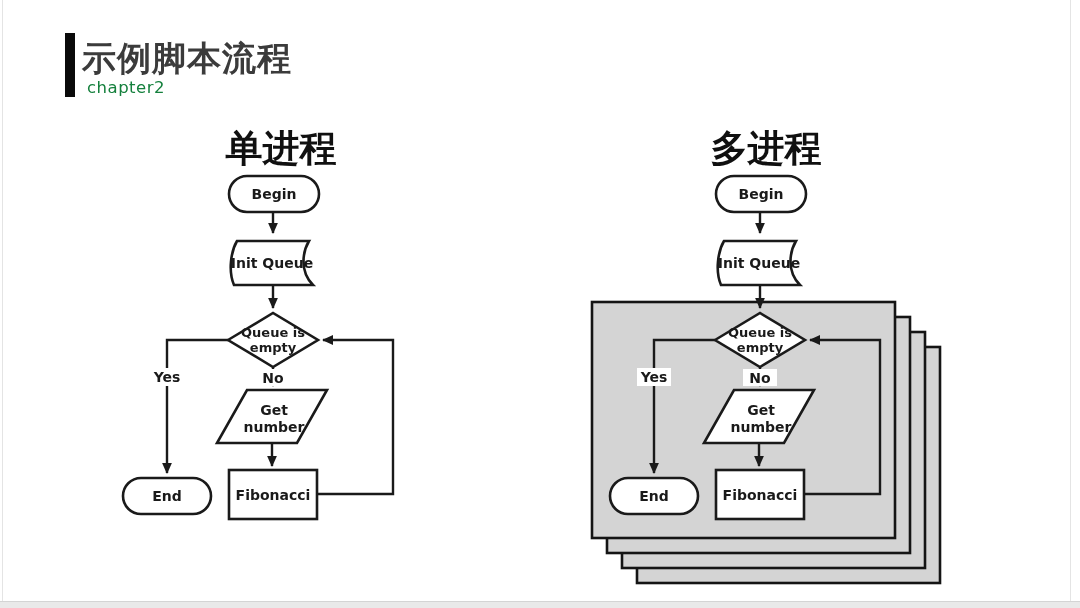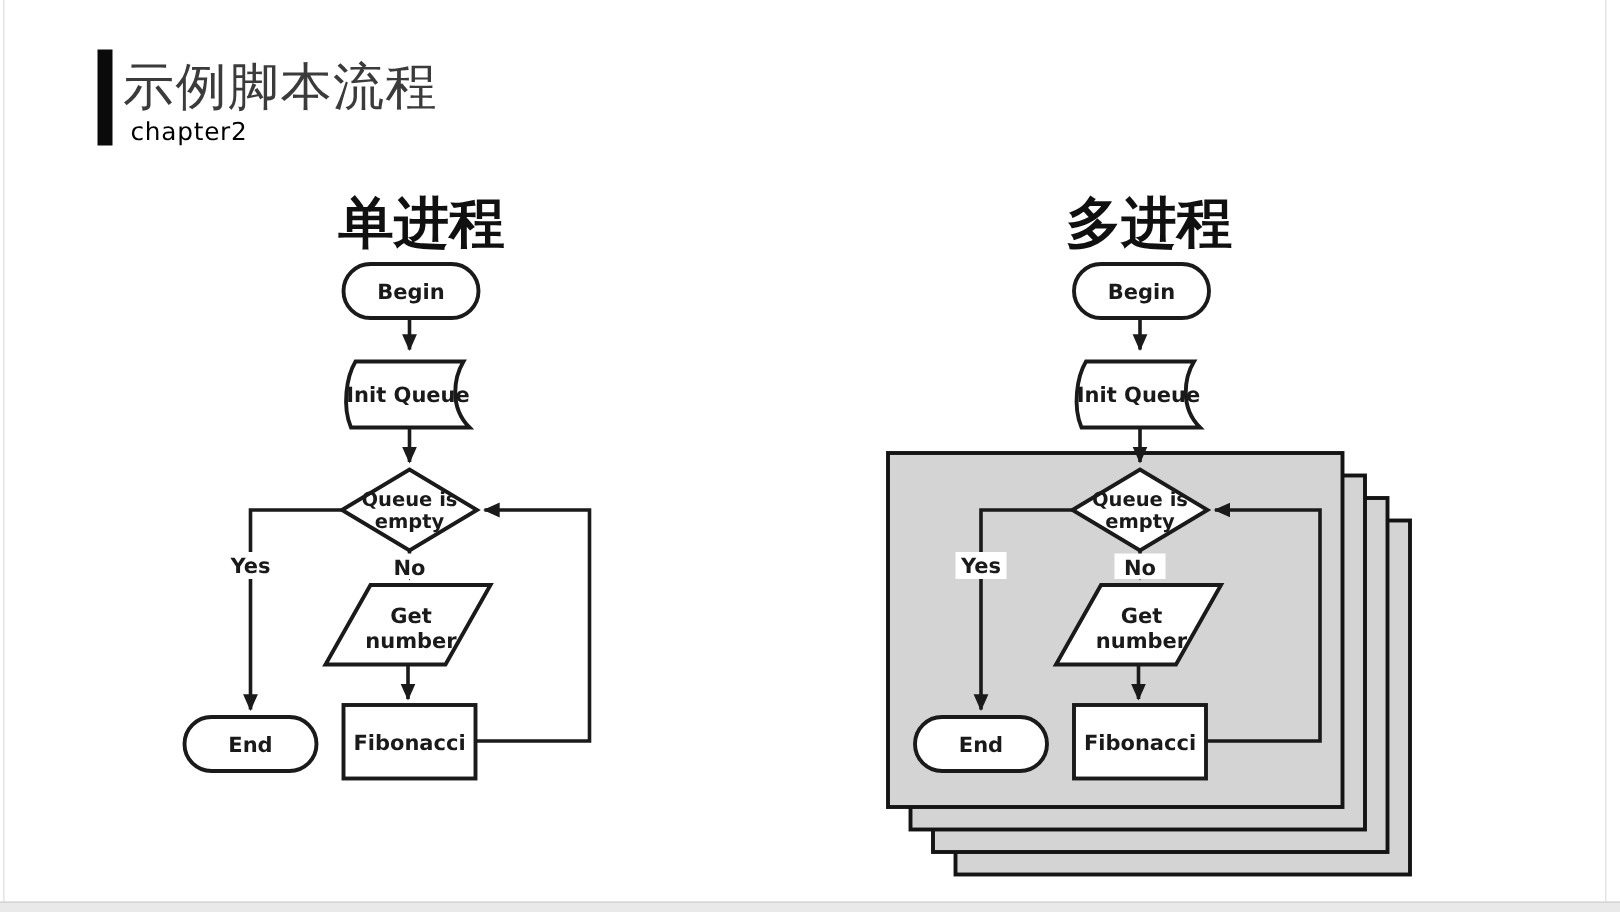--- a/index.html
+++ b/index.html
@@ -13,26 +13,26 @@
   
   .edge-line{position:absolute;top:0;bottom:0;width:1px;background:#e4e4e4;}
   .edge-left{left:2px;}
   .edge-right{left:1070px;}
   .bottom-strip{position:absolute;left:0;right:0;top:601px;height:7px;background:#e9e9e9;border-top:1px solid #d4d4d4;}
 
   
   .header-bar{position:absolute;left:65px;top:33px;width:10px;height:64px;background:#0a0a0a;}
   .page-title{
     position:absolute;left:82px;top:38px;
-    font-size:34px;line-height:40px;font-weight:400;
+    font-size:34px;line-height:40px;font-weight:700;
     color:#3b3b3b;letter-spacing:1px;white-space:nowrap;
   }
   .page-subtitle{
     position:absolute;left:87px;top:78px;
-    font-size:16.5px;color:#000000;letter-spacing:0.5px;
+    font-size:16.5px;color:#15803d;letter-spacing:0.5px;
   }
 
   svg{position:absolute;left:0;top:0;}
   .shape{fill:#ffffff;stroke:#1a1a1a;stroke-width:2.6px;}
   .page-sheet{fill:#d4d4d4;stroke:#141414;stroke-width:2.6px;}
   .conn{fill:none;stroke:#1a1a1a;stroke-width:2.4px;}
   .label-bg{fill:#ffffff;stroke:none;}
   .node-text{
     font-family:"DejaVu Sans","Liberation Sans",sans-serif;
     font-size:14px;font-weight:bold;fill:#1a1a1a;text-anchor:middle;

